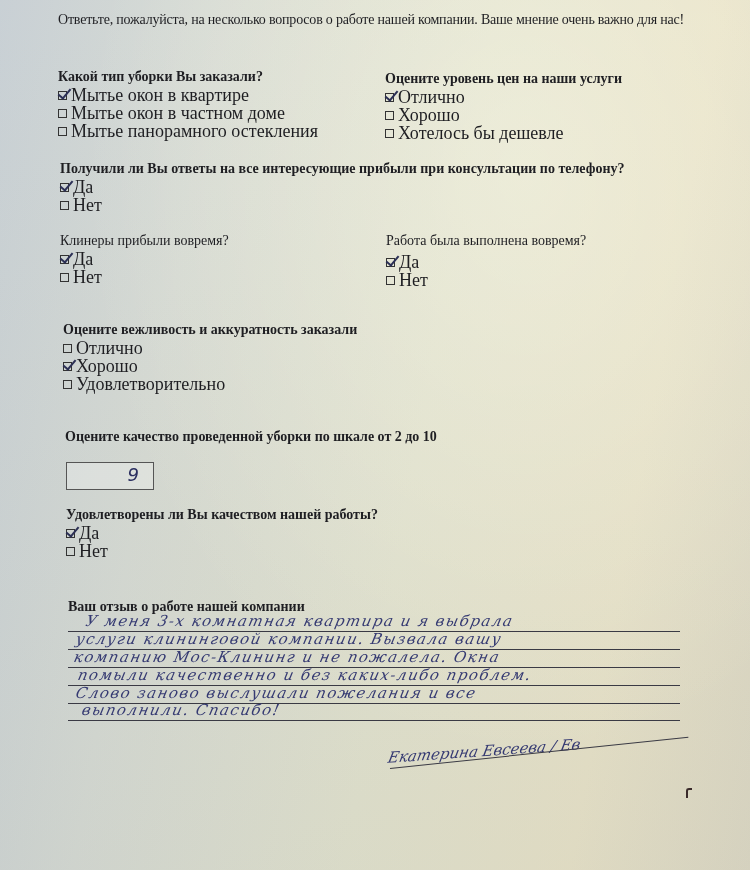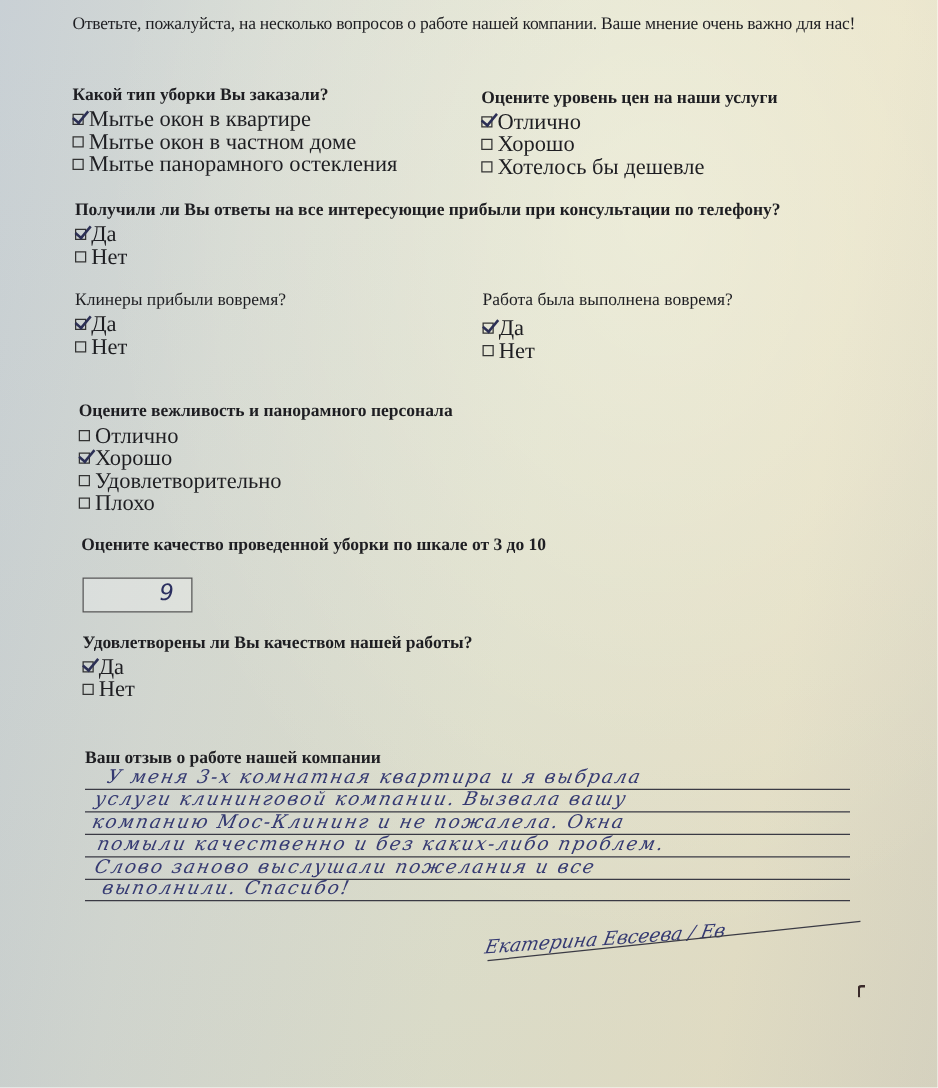--- a/index.html
+++ b/index.html
@@ -118,40 +118,36 @@
       <span class="box checked"></span>
       <span>Да</span>
     </div>
   <div class="opt">
       <span class="box"></span>
       <span>Нет</span>
     </div>
 </div>
 
 <div class="abs" style="left:63px; top:321px;">
-  <div class="q">Оцените вежливость и панорамного персонала</div>
+  <div class="q">Оцените вежливость и аккуратность заказали</div>
   <div class="opt">
       <span class="box"></span>
       <span>Отлично</span>
     </div>
   <div class="opt">
       <span class="box checked"></span>
       <span>Хорошо</span>
     </div>
   <div class="opt">
       <span class="box"></span>
       <span>Удовлетворительно</span>
     </div>
-  <div class="opt">
-      <span class="box"></span>
-      <span>Плохо</span>
-    </div>
 </div>
 
-<div class="abs q" style="left:65px; top:428px;">Оцените качество проведенной уборки по шкале от 3 до 10</div>
+<div class="abs q" style="left:65px; top:428px;">Оцените качество проведенной уборки по шкале от 2 до 10</div>
 <div class="abs rating-box">
   <span class="rating-value">9</span>
 </div>
 
 <div class="abs" style="left:66px; top:506px;font-family:Liberation Serif, serif;">
   <div class="q">Удовлетворены ли Вы качеством нашей работы?</div>
   <div class="opt">
       <span class="box checked"></span>
       <span>Да</span>
     </div>

